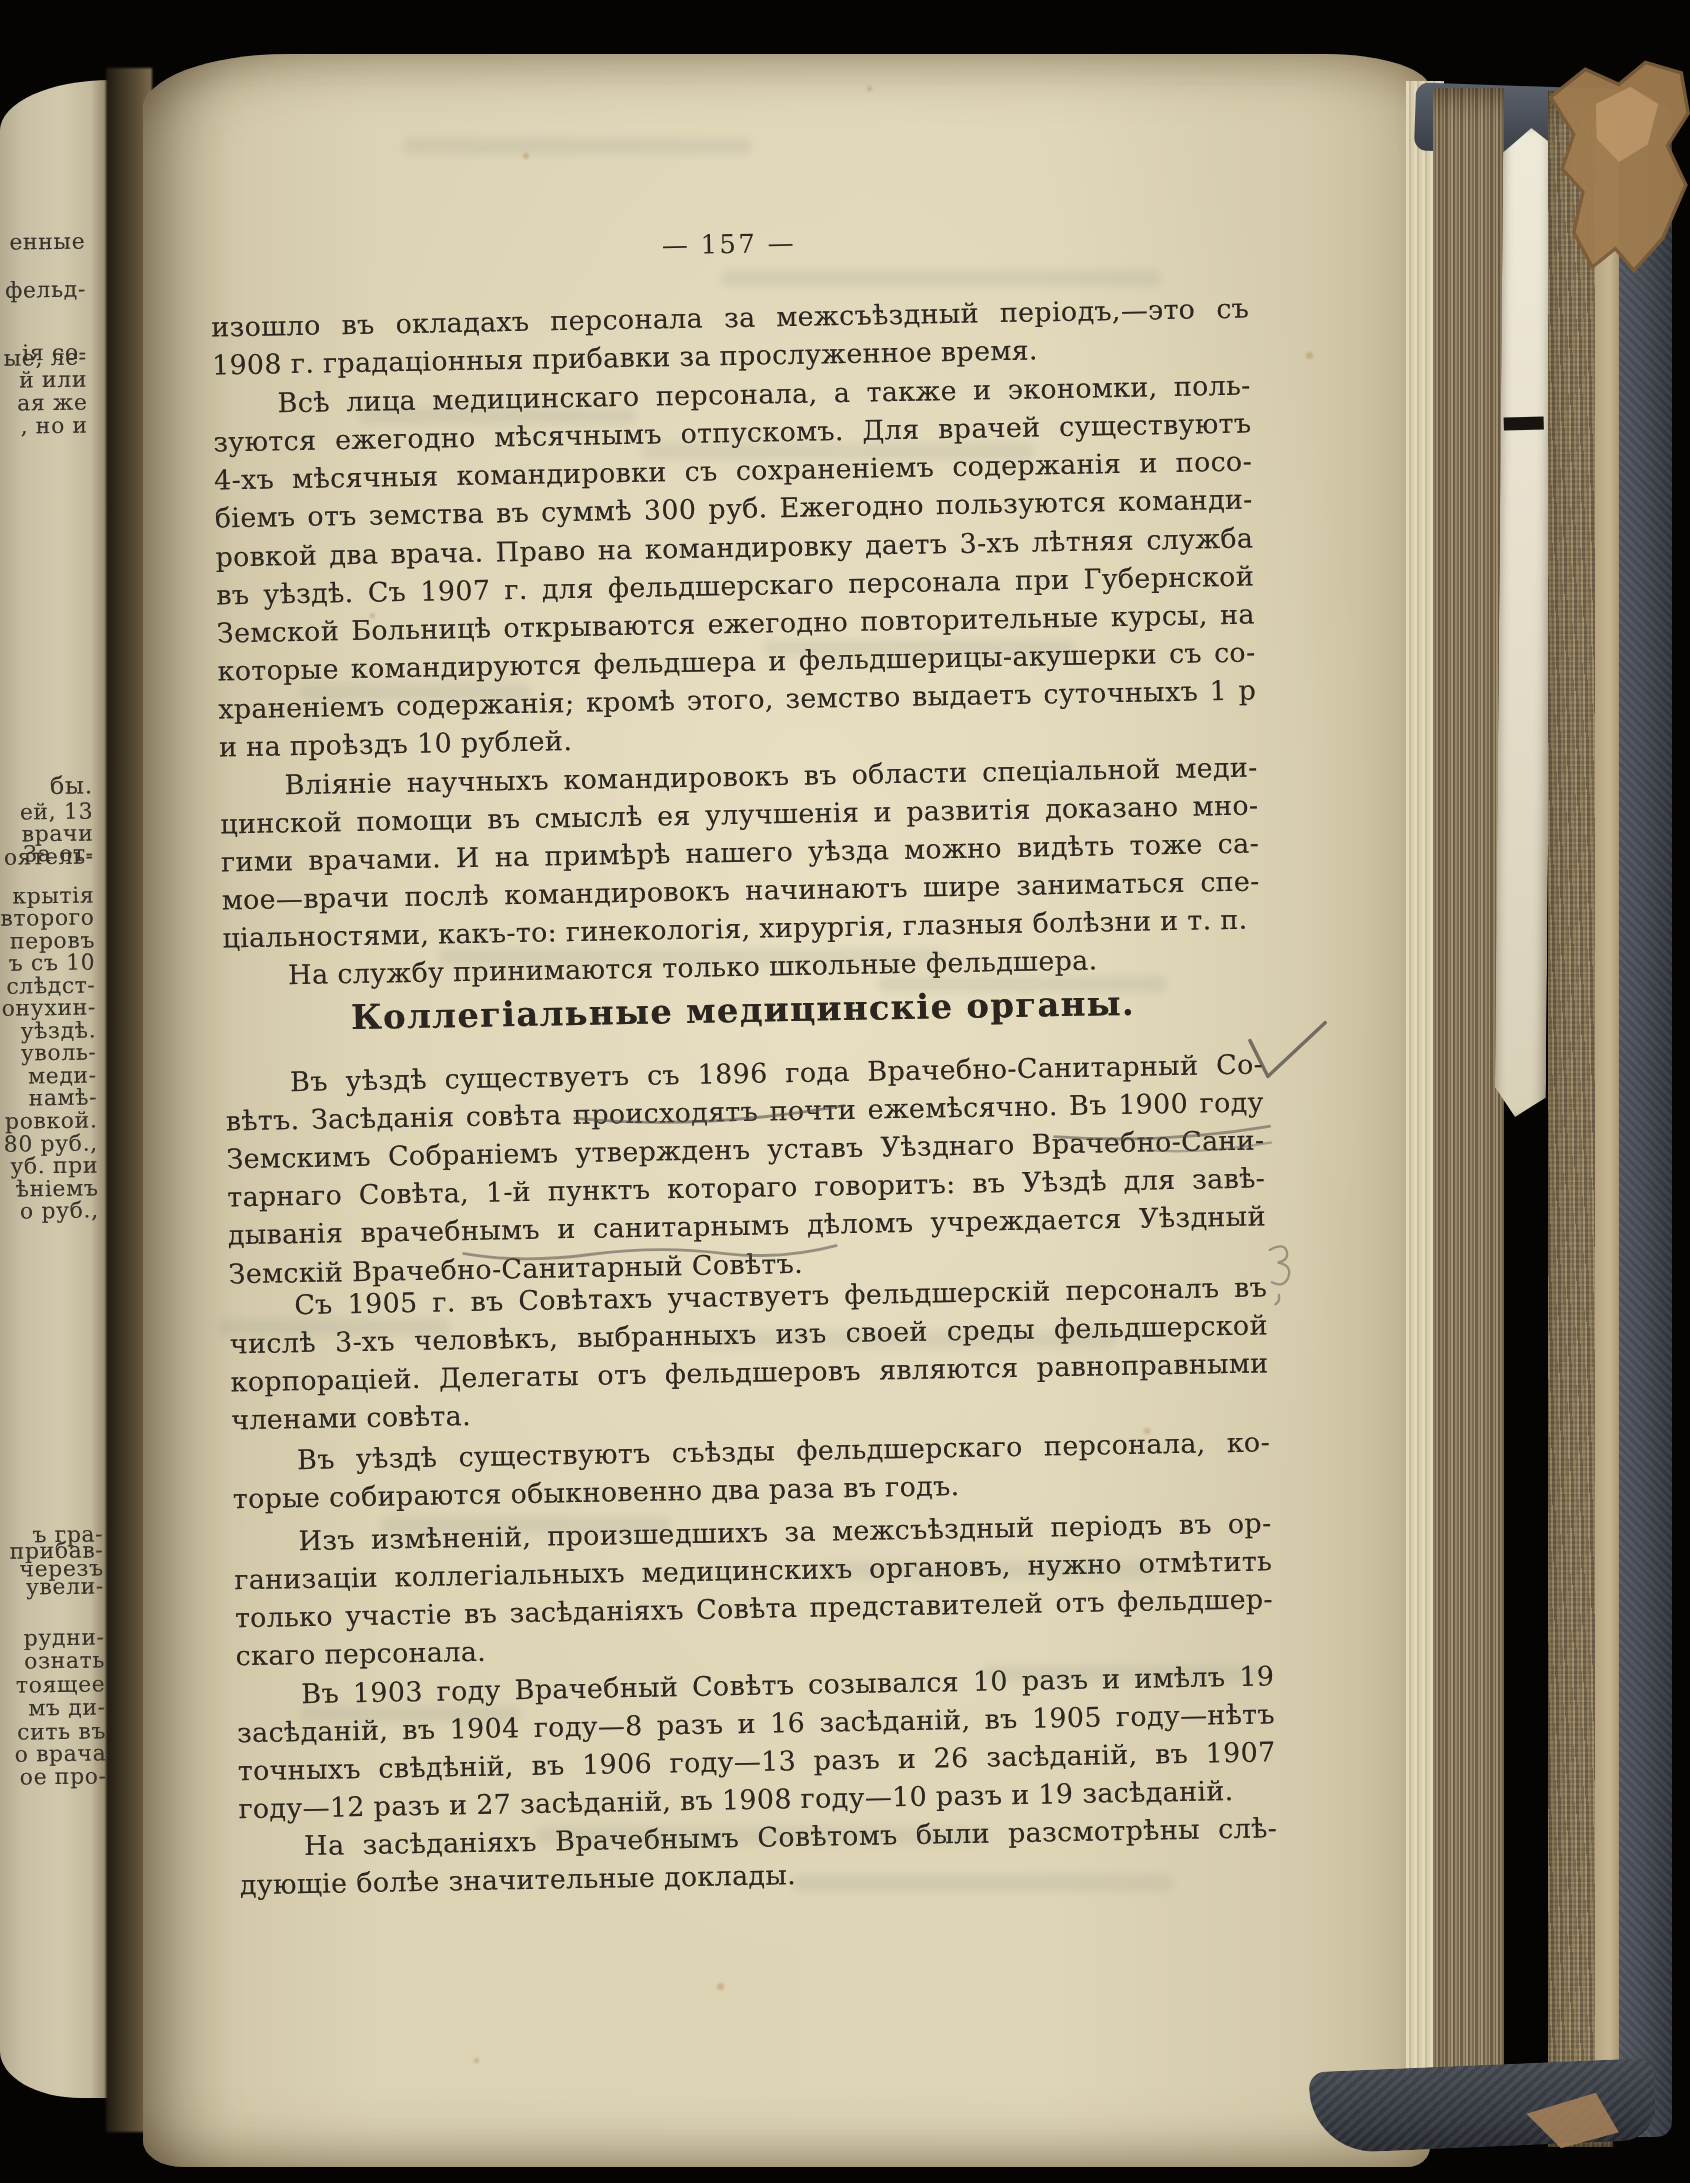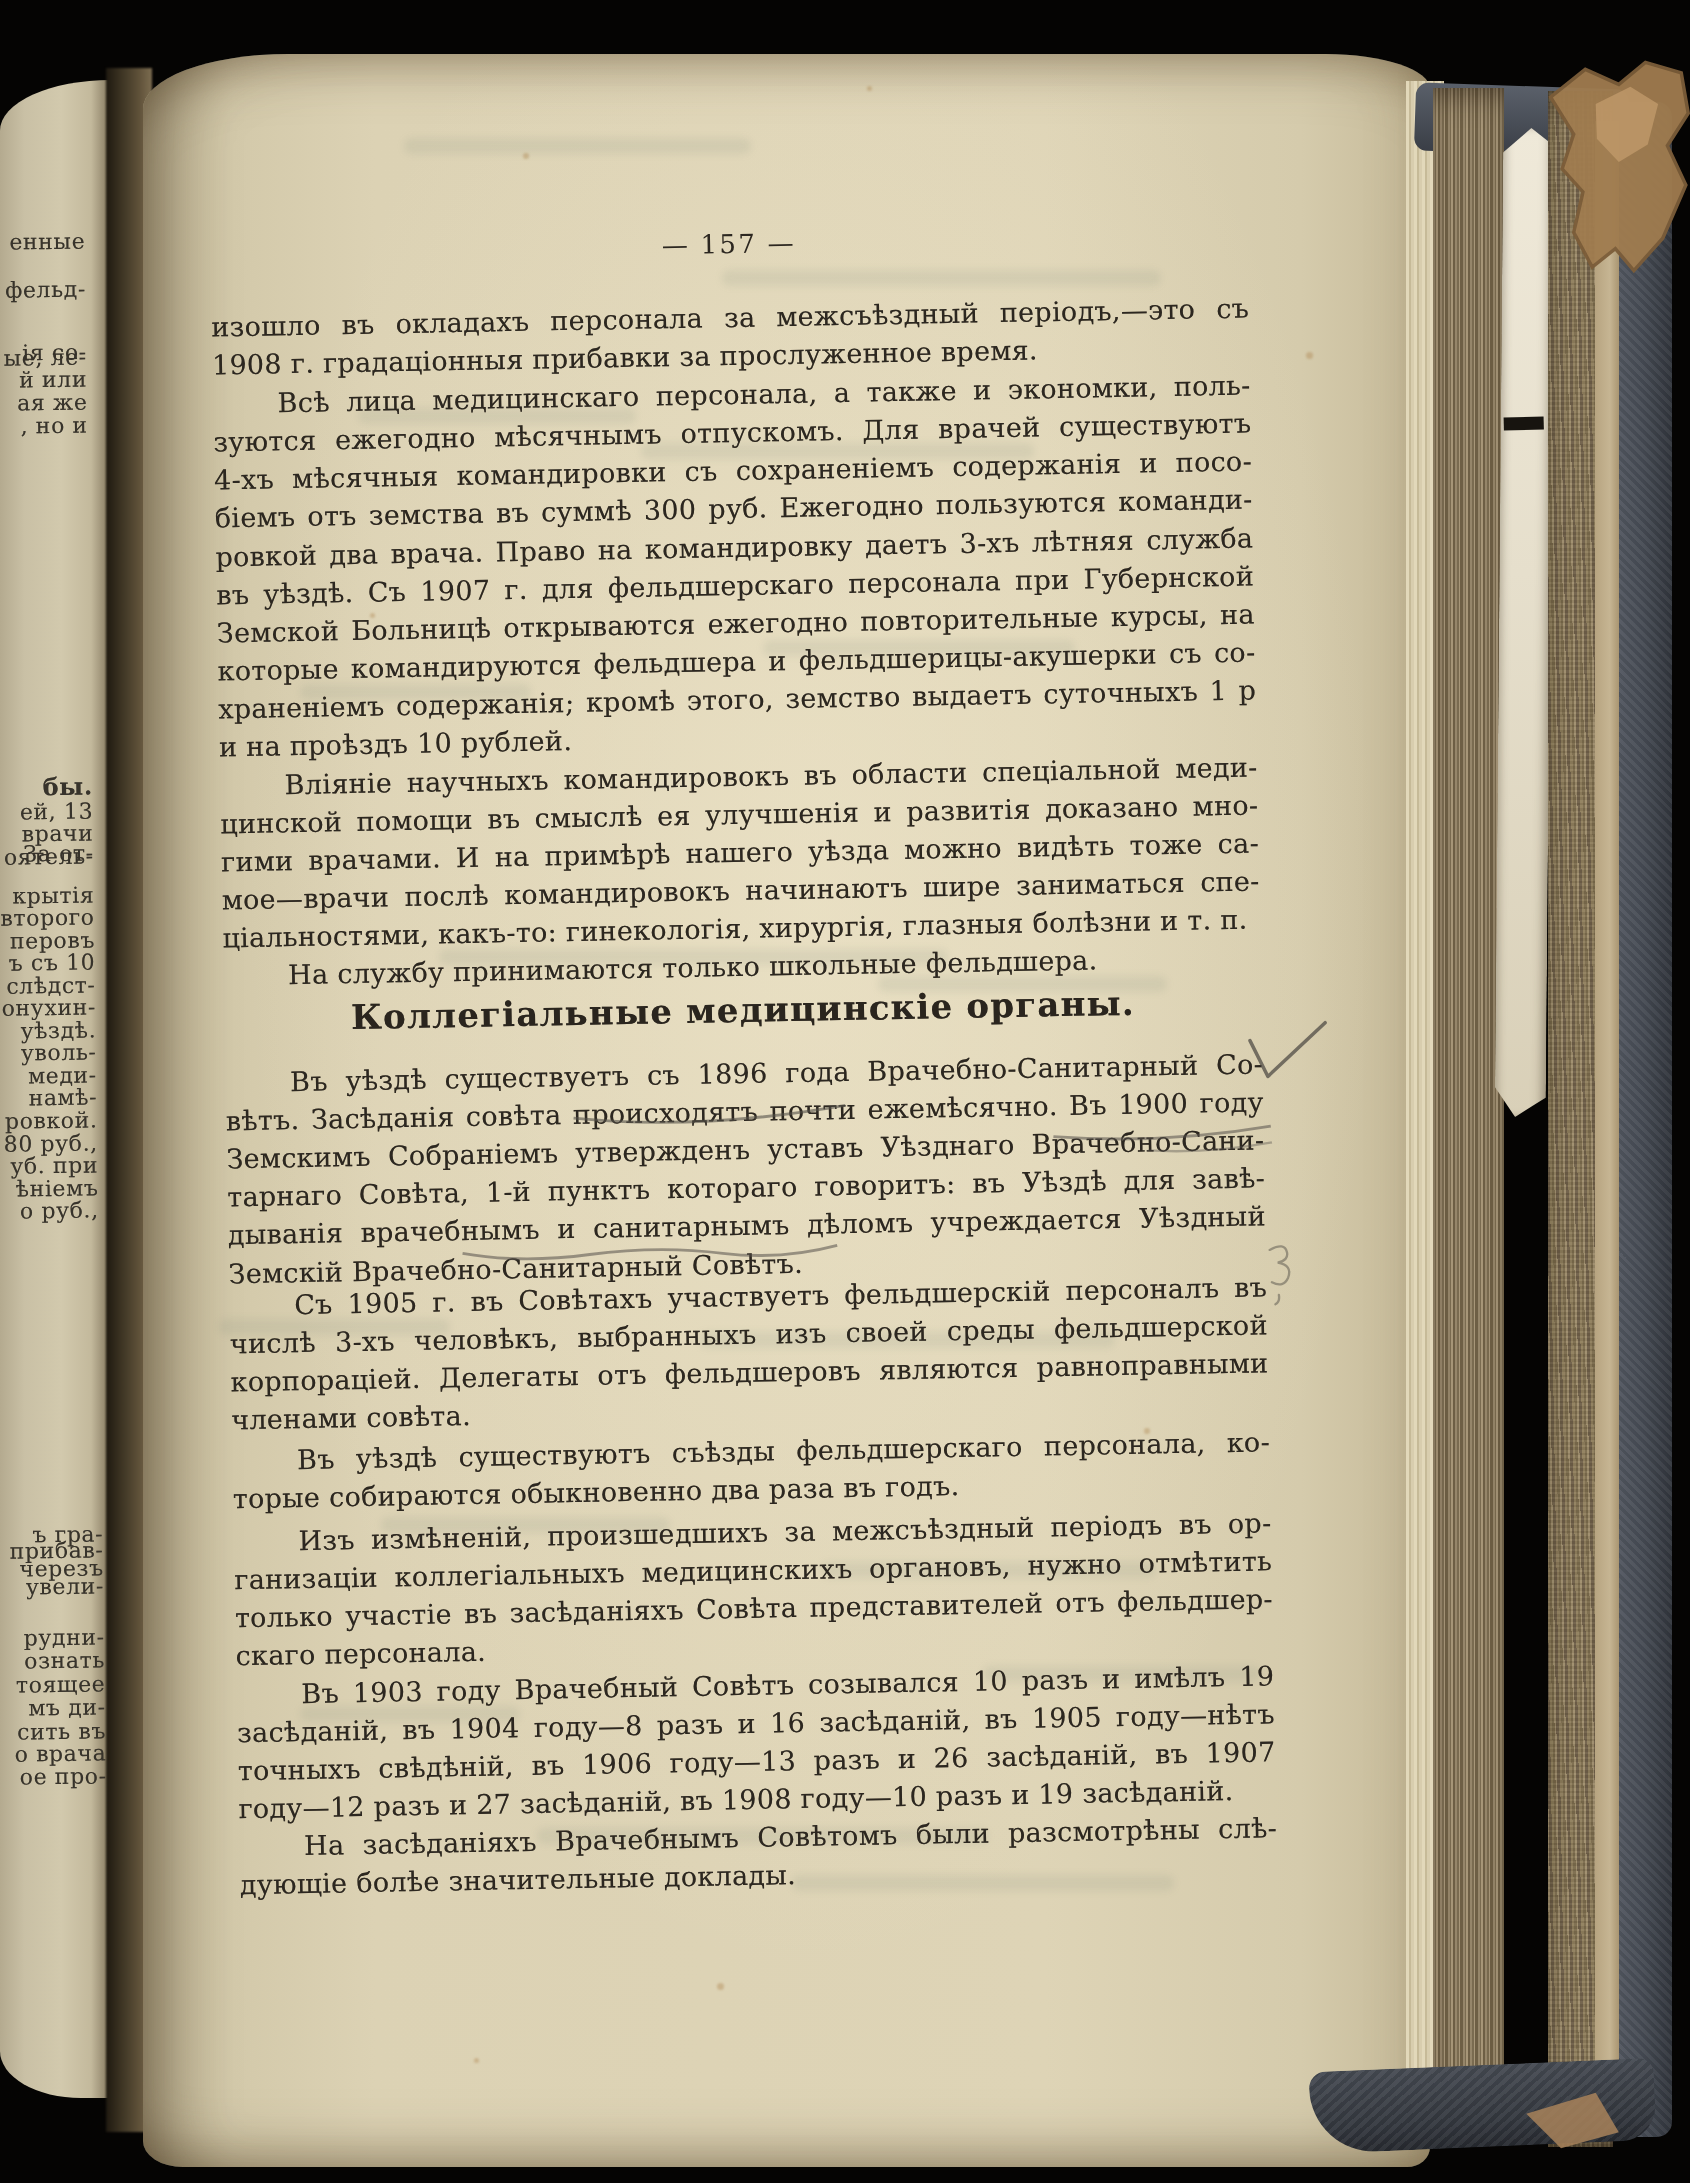--- a/index.html
+++ b/index.html
@@ -6,21 +6,21 @@
   #scene{position:relative;width:1690px;height:2183px;background:#050403;overflow:hidden;
          font-family:"DejaVu Serif", serif;}
 
   
   #left-strip{position:absolute;left:0;top:80px;width:111px;height:2018px;
     background:linear-gradient(90deg,#b4aa8f 0%,#c9c0a5 22%,#d2c9ad 55%,#c3b99c 82%,#8f8369 96%,#5f5540 100%);
     border-top-left-radius:191px 87px;border-bottom-left-radius:139px 81px;}
   #left-strip-text{position:absolute;left:0;top:0;width:100%;height:100%;transform:rotate(-0.8deg);}
   .frag{position:absolute;right:14px;font-size:22px;color:#37332b;letter-spacing:0.6px;white-space:nowrap;
         text-shadow:0 0 0.6px rgba(45,38,28,.4);}
-  .fragb{font-weight:bold;font-size:24px;}
+  .fragb{font-weight:normal;font-size:24px;}
 
   
   #gutter{position:absolute;left:106px;top:68px;width:46px;height:2064px;
     background:linear-gradient(90deg,#1f1910 0%,#3e3524 35%,#5d5038 70%,#7c6c50 100%);
     filter:blur(1.2px);}
 
   
   #main-page{position:absolute;left:143px;top:54px;width:1287px;height:2113px;
     background:
       radial-gradient(ellipse at 52% 40%, rgba(242,233,206,.55) 0%, rgba(242,233,206,0) 60%),

